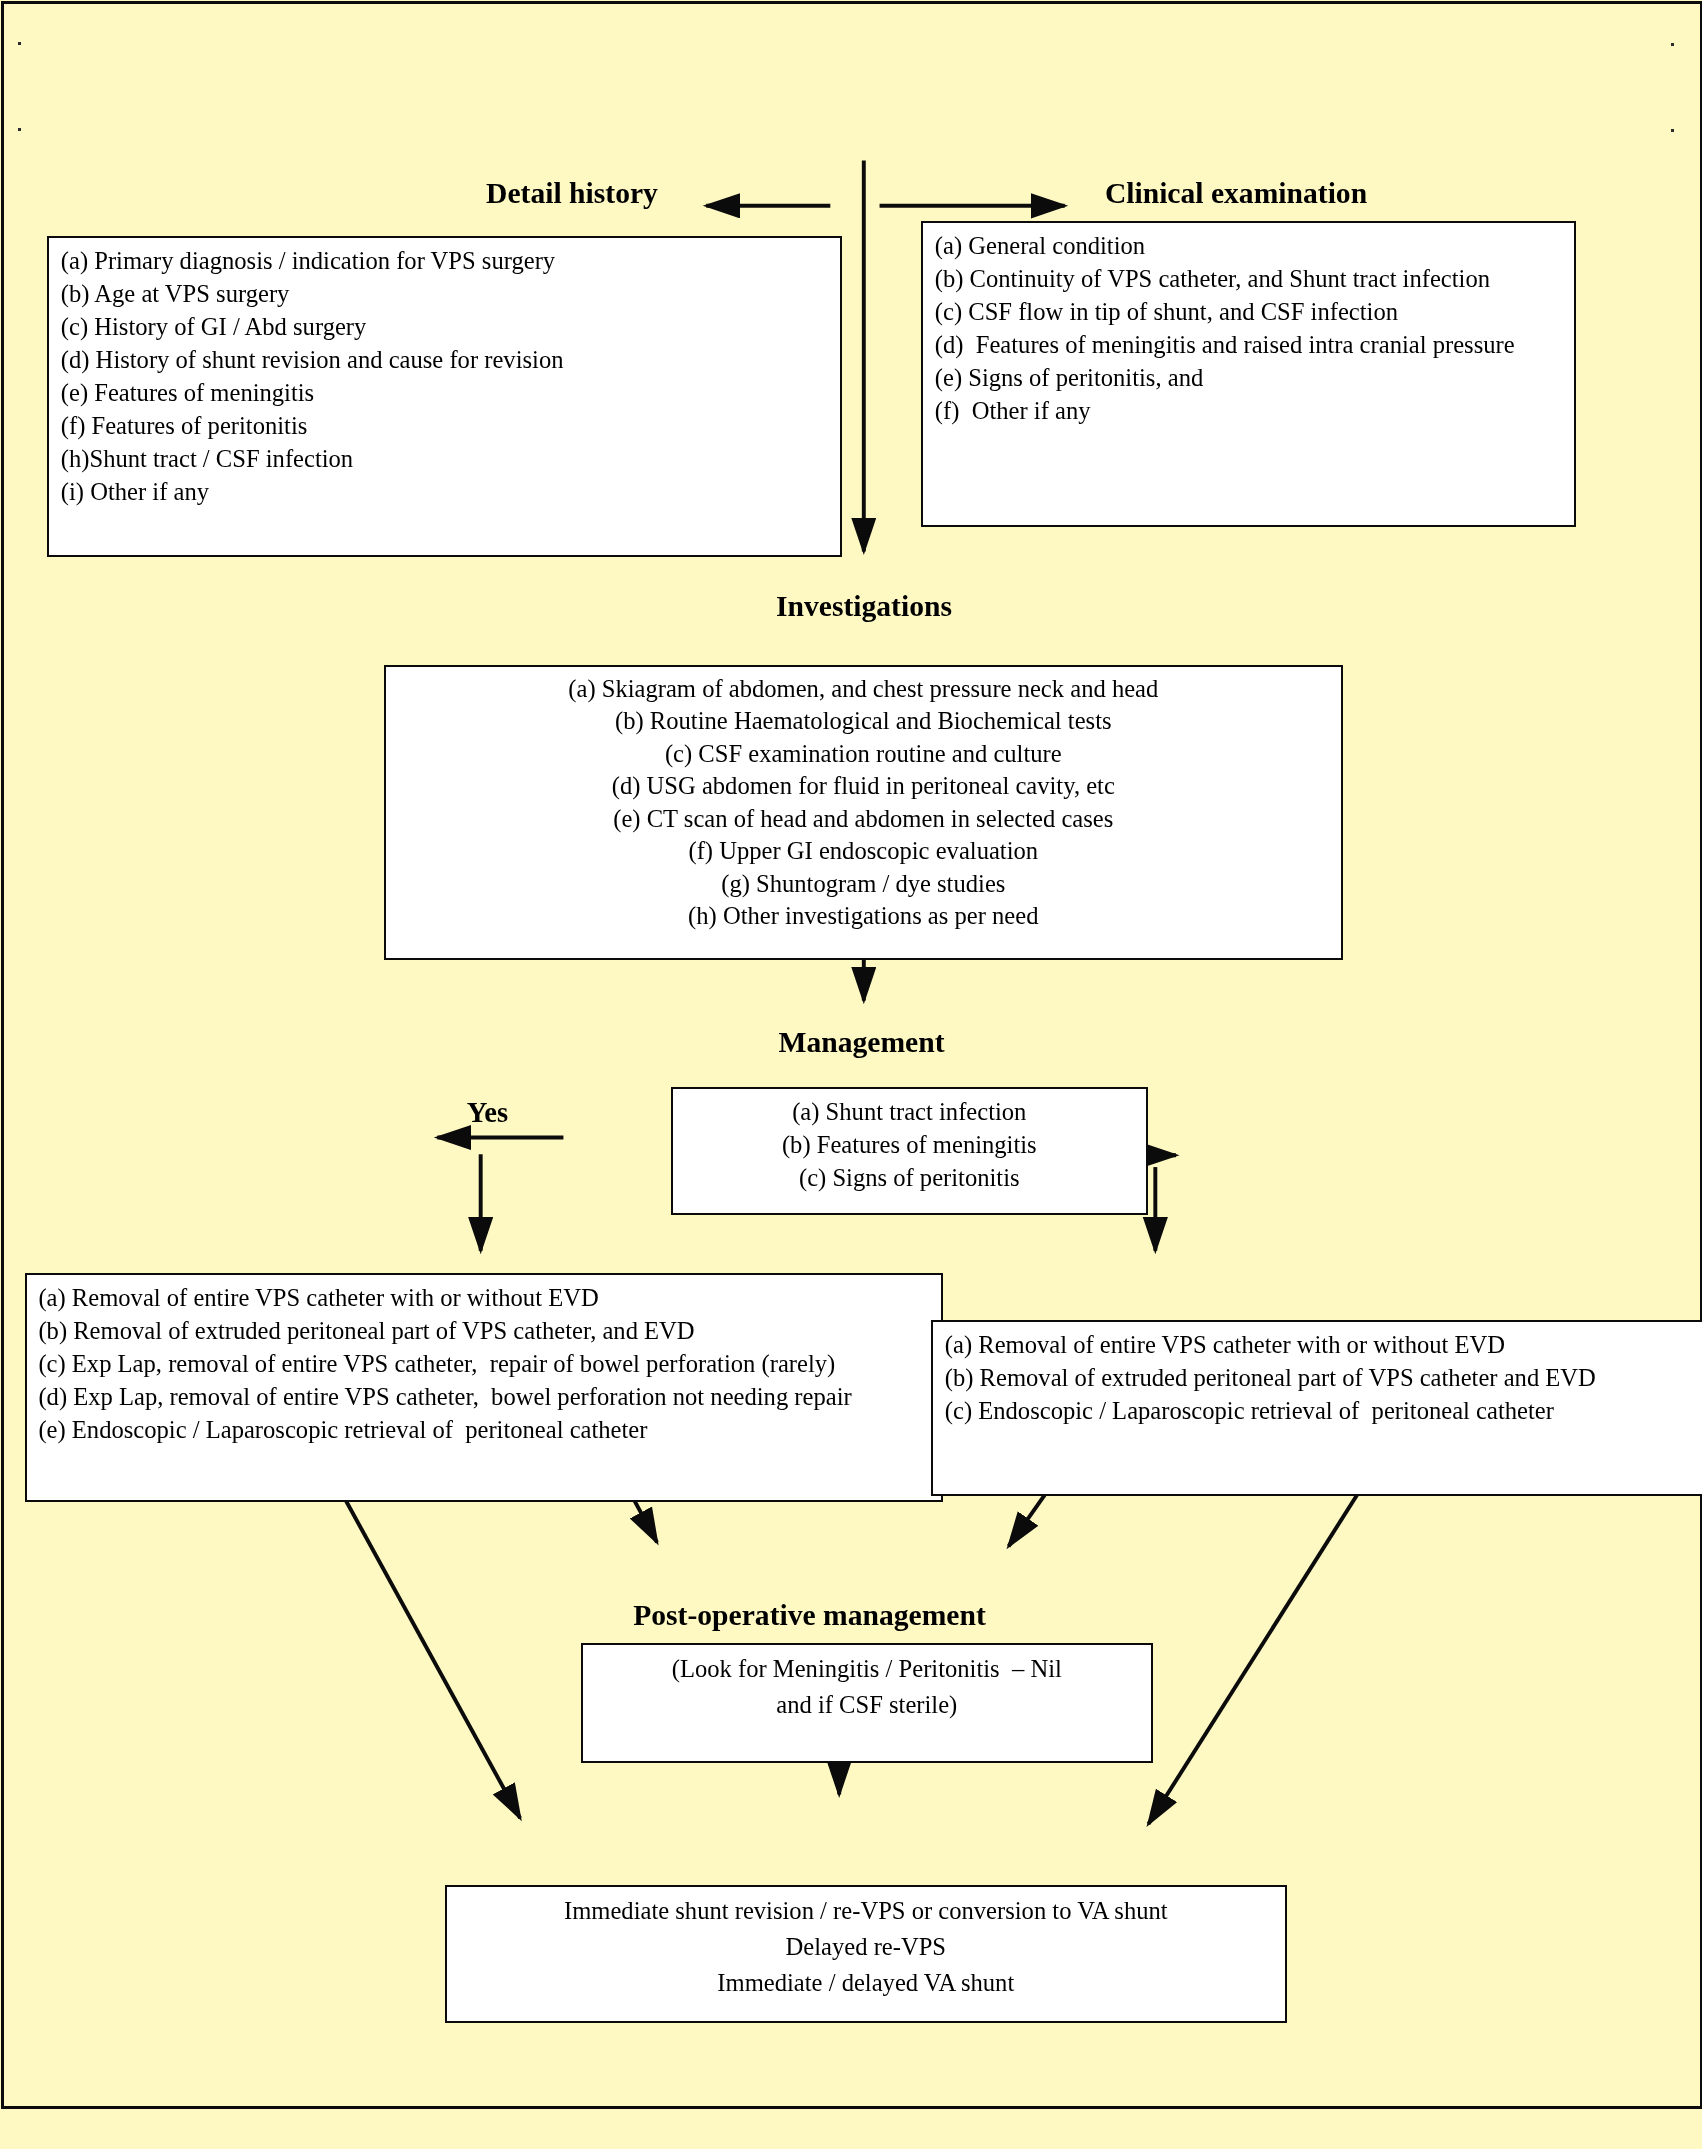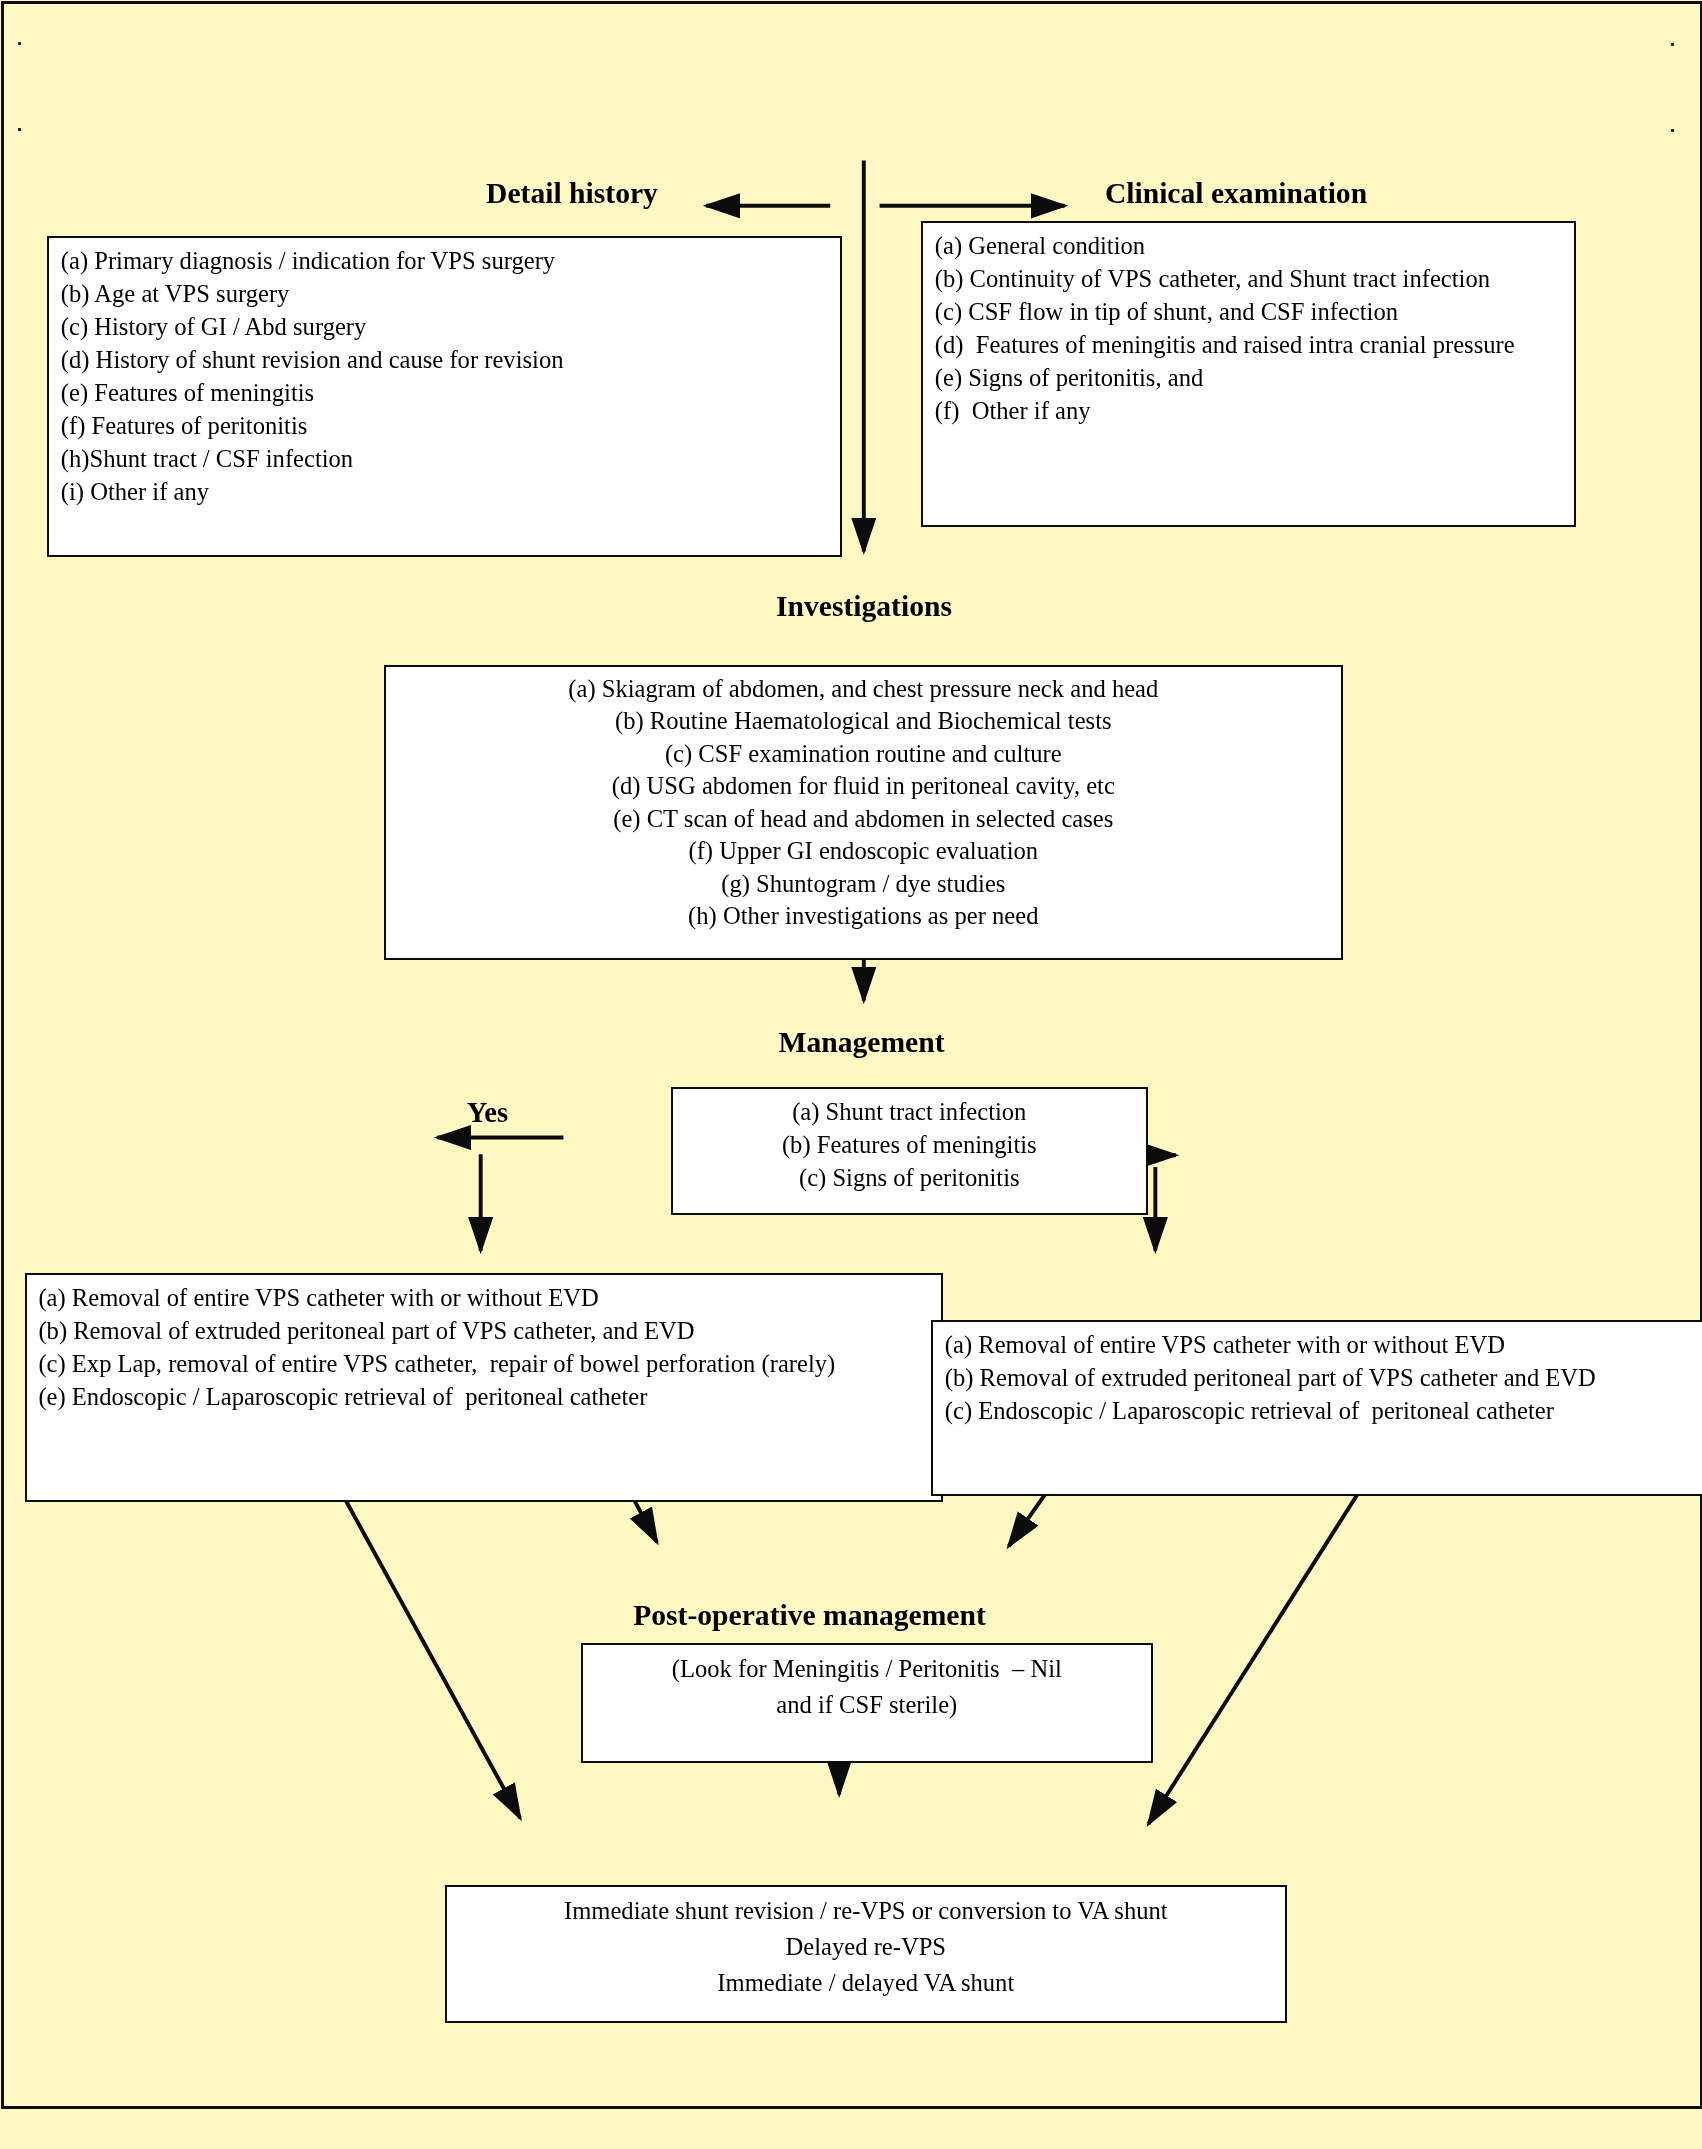--- a/index.html
+++ b/index.html
@@ -96,20 +96,21 @@
   <div class="fbox center" style="left:627px;top:1087px;width:449px;height:112px;margin-left:44px;">
       <div class="line">(a) Shunt tract infection</div>
       <div class="line">(b) Features of meningitis</div>
       <div class="line">(c) Signs of peritonitis</div>
     </div>
 
   <div class="fbox" style="left:24.6px;top:1273px;width:891px;height:213px;">
       <div class="line">(a) Removal of entire VPS catheter with or without EVD</div>
       <div class="line">(b) Removal of extruded peritoneal part of VPS catheter, and EVD</div>
       <div class="line">(c) Exp Lap, removal of entire VPS catheter,  repair of bowel perforation (rarely)</div>
+      <div class="line">(d) Exp Lap, removal of entire VPS catheter,  bowel perforation not needing repair</div>
       <div class="line">(e) Endoscopic / Laparoscopic retrieval of  peritoneal catheter</div>
     </div>
 
   <div class="fbox" style="left:931px;top:1320px;width:747px;height:160px;">
       <div class="line">(a) Removal of entire VPS catheter with or without EVD</div>
       <div class="line">(b) Removal of extruded peritoneal part of VPS catheter and EVD</div>
       <div class="line">(c) Endoscopic / Laparoscopic retrieval of  peritoneal catheter</div>
     </div>
 
   <div class="fbox center wide" style="left:581px;top:1643px;width:544px;height:104px;">

